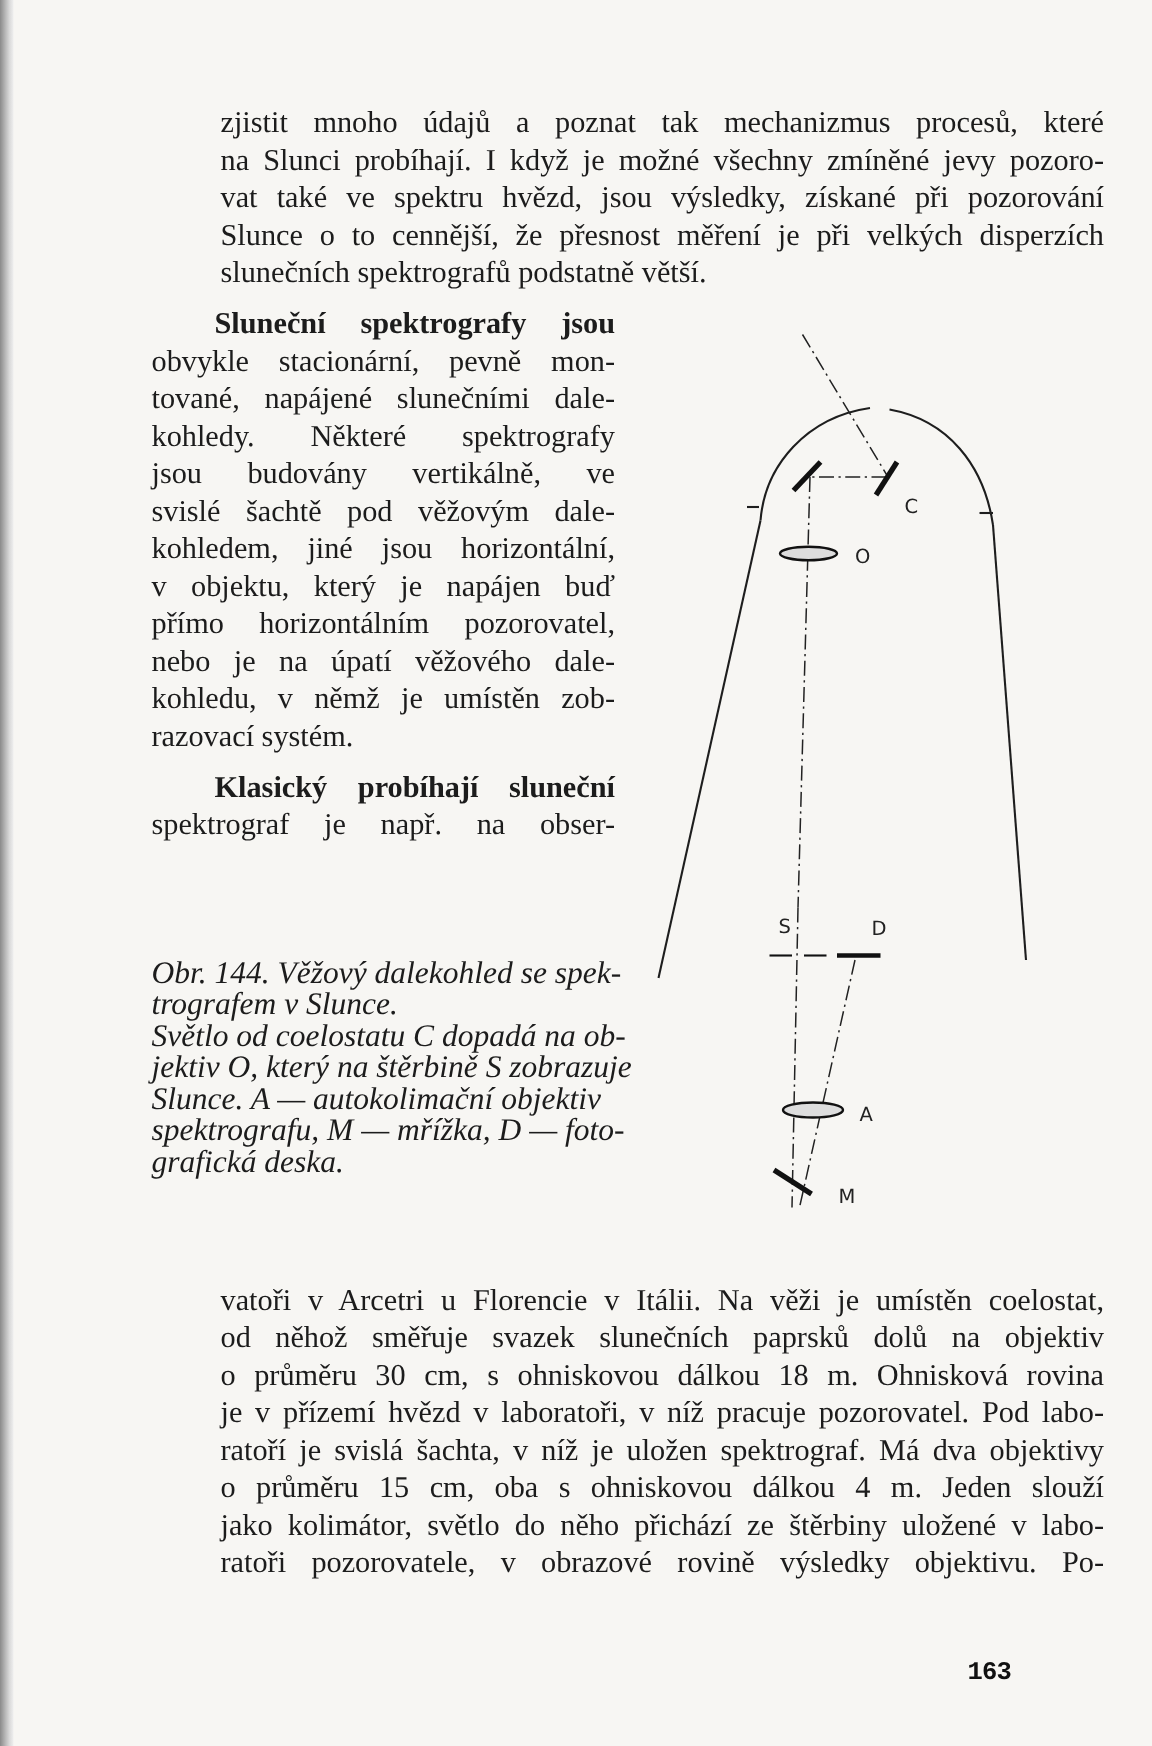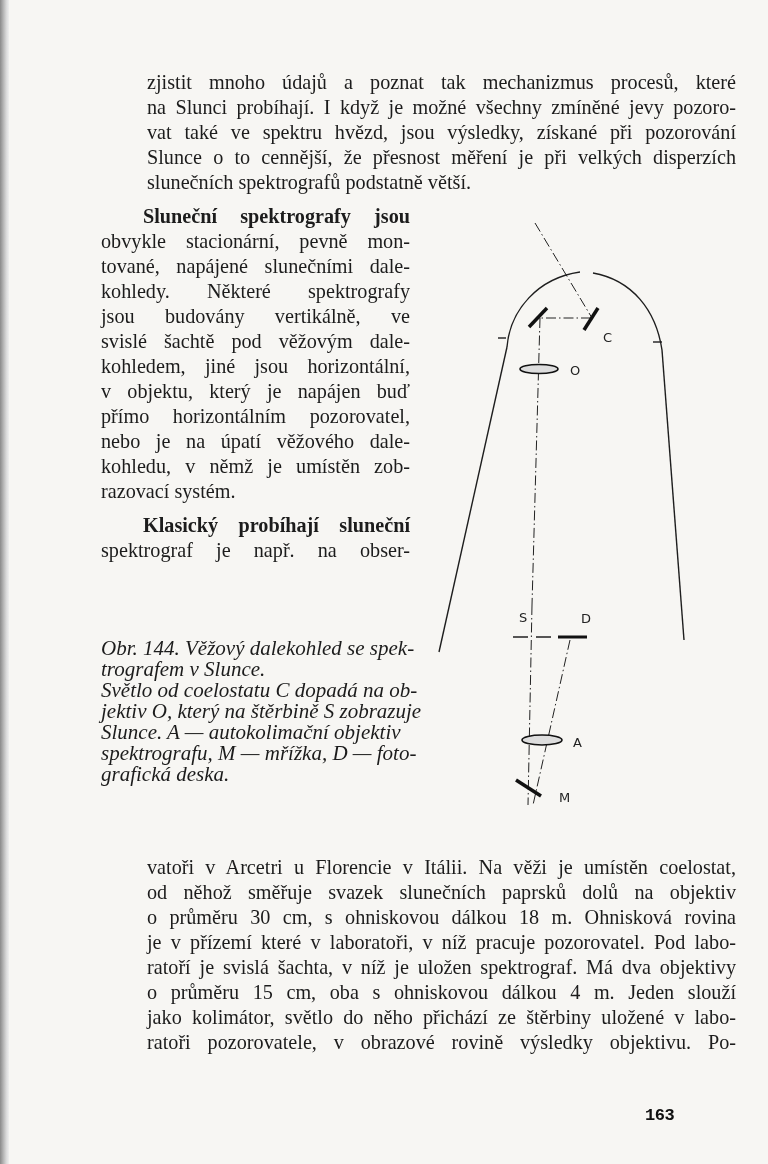--- a/index.html
+++ b/index.html
@@ -113,20 +113,20 @@
   <text class="dlabel" x="153" y="547">A</text>
 
   <line x1="96" y1="580" x2="121" y2="596" stroke="#111" stroke-width="3.5"></line>
   <text class="dlabel" x="139" y="602">M</text>
 </svg>
 
 <div class="body-text">
   <div class="line" style="top:855px">vatoři v Arcetri u Florencie v Itálii. Na věži je umístěn coelostat,</div>
   <div class="line" style="top:880px">od něhož směřuje svazek slunečních paprsků dolů na objektiv</div>
   <div class="line" style="top:905px">o průměru 30 cm, s ohniskovou dálkou 18 m. Ohnisková rovina</div>
-  <div class="line" style="top:930px">je v přízemí které v laboratoři, v níž pracuje pozorovatel. Pod labo-</div>
+  <div class="line" style="top:930px">je v přízemí hvězd v laboratoři, v níž pracuje pozorovatel. Pod labo-</div>
   <div class="line" style="top:955px">ratoří je svislá šachta, v níž je uložen spektrograf. Má dva objektivy</div>
   <div class="line" style="top:980px">o průměru 15 cm, oba s ohniskovou dálkou 4 m. Jeden slouží</div>
   <div class="line" style="top:1005px">jako kolimátor, světlo do něho přichází ze štěrbiny uložené v labo-</div>
   <div class="line" style="top:1030px">ratoři pozorovatele, v obrazové rovině výsledky objektivu. Po-</div>
 </div>
 
 <div class="page-number">163</div>
 
 </body></html>

